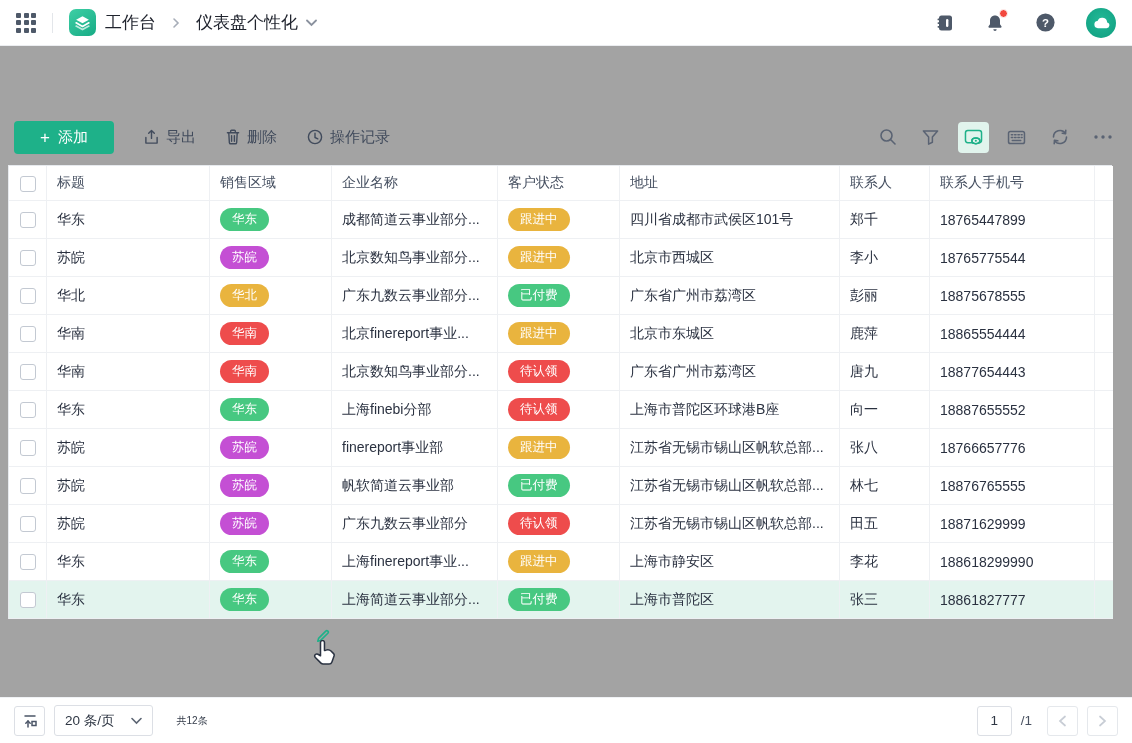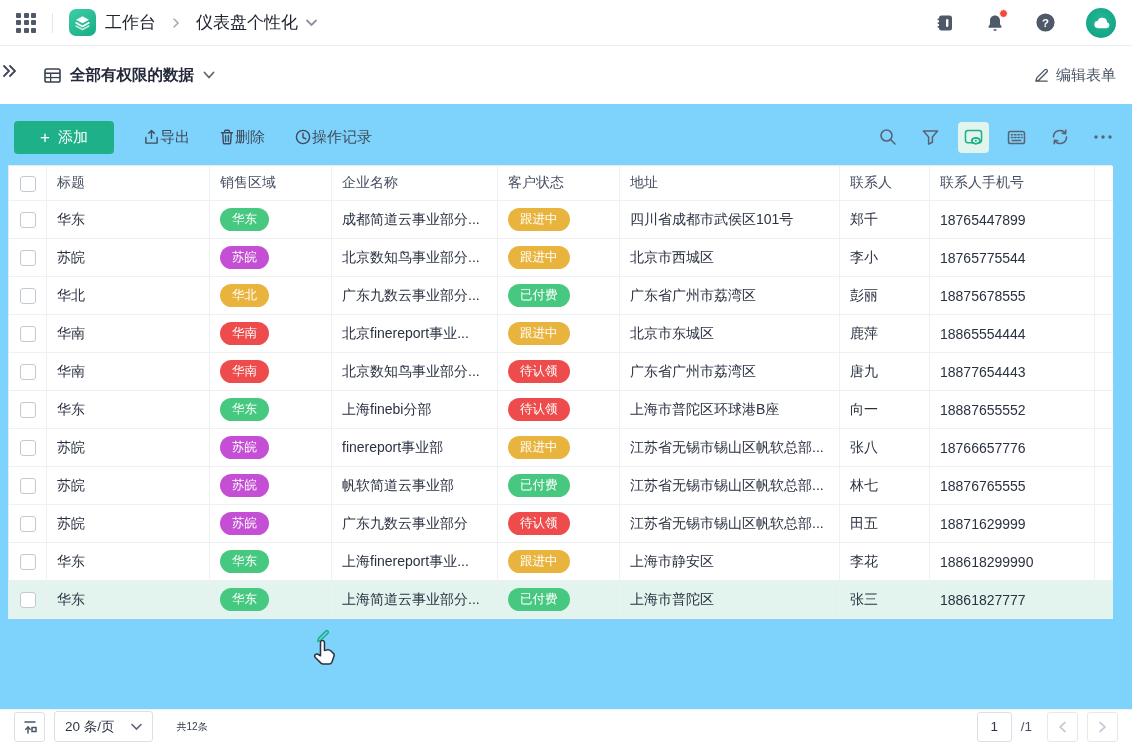--- a/index.html
+++ b/index.html
@@ -1,17 +1,17 @@
 <!DOCTYPE html>
 <html><head>
 <meta charset="utf-8">
 <style>
   * { margin:0; padding:0; box-sizing:border-box; }
   html,body { width:1132px; height:743px; background:#fff; font-family:"Liberation Sans","DejaVu Sans",sans-serif; }
-  #app { position:relative; width:1132px; height:743px; overflow:hidden; background:#7dd3fc; --accent:#1eb189; }
+  #app { position:relative; width:1132px; height:743px; overflow:hidden; background:#a3a3a3; --accent:#1eb189; }
 
   
   .topnav { position:absolute; top:0; left:0; right:0; height:46px; display:flex; align-items:center; padding:0 16px; border-bottom:1px solid #ebedf0; background:#fff; }
   .grid-icon { display:grid; grid-template-columns:repeat(3,5px); grid-gap:2.5px; cursor:pointer; }
   .grid-icon i { width:5px; height:5px; background:#4e5969; border-radius:1px; }
   .tn-divider { width:1px; height:20px; background:#e3e6ea; margin:0 16px; }
   .app-chip { display:flex; align-items:center; gap:9px; cursor:pointer; }
   .app-logo { width:27px; height:27px; border-radius:7px; background:linear-gradient(145deg,#3ecfa5,#17ab85); display:flex; align-items:center; justify-content:center; }
   .app-name { font-size:17px; color:#20242e; font-weight:500; }
   .crumb-sep { margin:0 14px; color:#a7adb8; display:flex; }
@@ -26,39 +26,39 @@
   .subheader { position:absolute; top:46px; left:0; right:0; height:58px; display:flex; align-items:center; background:#fff; }
   .collapse-btn { position:absolute; left:2px; top:18px; color:#3c4453; cursor:pointer; display:flex; }
   .view-chip { display:flex; align-items:center; gap:9px; margin-left:44px; cursor:pointer; }
   .view-title { font-size:15.5px; font-weight:700; color:#23293a; }
   .edit-form { position:absolute; right:16px; display:flex; align-items:center; gap:7px; color:#4b5567; font-size:15px; cursor:pointer; }
 
   
   .toolbar { position:absolute; top:116px; left:14px; right:14px; height:42px; display:flex; align-items:center; }
   .add-btn { width:100px; height:33px; background:var(--accent); color:#fff; border:none; border-radius:4px; font-size:15px; display:flex; align-items:center; justify-content:center; gap:8px; cursor:pointer; font-family:inherit; }
   .add-plus { font-size:17px; line-height:1; }
-  .tb-item { display:flex; align-items:center; gap:1px; color:#414b5c; font-size:15px; margin-left:30px; cursor:pointer; background:none; border:none; font-family:inherit; }
+  .tb-item { display:flex; align-items:center; gap:7px; color:#414b5c; font-size:15px; margin-left:30px; cursor:pointer; background:none; border:none; font-family:inherit; }
   .tb-right { margin-left:auto; display:flex; align-items:center; gap:12px; }
   .tb-ic { width:31px; height:31px; border-radius:4px; display:flex; align-items:center; justify-content:center; color:#5a6373; cursor:pointer; }
   .tb-ic.active { background:#e1f4ed; color:var(--accent); }
 
   
   .table-wrap { position:absolute; left:8px; top:165px; width:1104px; border:1px solid #e7eaee; border-bottom:none; }
   table { border-collapse:separate; border-spacing:0; table-layout:fixed; width:1102px; }
   th,td { border-right:1px solid #eef0f3; border-bottom:1px solid #eef0f3; padding:0 10px; overflow:hidden; white-space:nowrap; text-align:left; }
   th:last-child, td:last-child { border-right:none; }
   th { height:35px; font-weight:400; font-size:14px; color:#454f60; background:#fff; }
   td { height:38px; font-size:14px; color:#2a3140; background:#fff; }
   tr.hl td { background:#e3f4ee; }
   .cb { display:inline-block; width:16px; height:16px; border:1.5px solid #c3c9d2; border-radius:3px; background:#fff; vertical-align:middle; cursor:pointer; }
   .cell-cb { text-align:center; padding:0 4px; }
   .badge { display:inline-block; padding:3.5px 12px; border-radius:20px; color:#fff; font-size:12.5px; line-height:1.35; }
 
   
-  .footer { position:absolute; left:0; right:0; bottom:0; height:34px; display:flex; align-items:center; padding:0 14px; border-top:1px solid #f0f2f5; background:#fff; }
+  .footer { position:absolute; left:0; right:0; bottom:0; height:46px; display:flex; align-items:center; padding:0 14px; border-top:1px solid #f0f2f5; background:#fff; }
   .ft-btn { width:31px; height:30px; border:1px solid #dcdfe5; border-radius:3px; background:#fff; display:flex; align-items:center; justify-content:center; color:#4b5567; cursor:pointer; margin-right:9px; }
   .ft-select { height:31px; min-width:96px; border:1px solid #dcdfe5; border-radius:3px; background:#fff; display:flex; align-items:center; padding:0 10px; gap:16px; font-size:13.5px; color:#2f3744; cursor:pointer; }
   .ft-total { margin-left:24px; font-size:10px; color:#333b49; }
   .ft-right { margin-left:auto; display:flex; align-items:center; gap:9px; }
   .pg-box { width:35px; height:30px; border:1px solid #dcdfe5; border-radius:3px; display:flex; align-items:center; justify-content:center; font-size:13.5px; color:#2f3744; }
   .pg-suffix { font-size:13.5px; color:#4a5261; margin:0 6px 0 0; }
   .pg-nav { width:31px; height:30px; border:1px solid #e5e8ec; border-radius:3px; background:#fff; display:flex; align-items:center; justify-content:center; color:#c8cdd5; }
 
   
   .edit-pencil { position:absolute; left:315px; top:629px; color:var(--accent); z-index:5; }
@@ -127,46 +127,20 @@
           </svg>
       </span>
       <span class="avatar">
         <svg width="17" height="13" viewBox="0 0 24 16" fill="#fff">
             <path d="M7 16a5 5 0 0 1-.6-9.97A7 7 0 0 1 20 8.1 4 4 0 0 1 19 16z"></path>
           </svg>
       </span>
     </div>
   </header>
 
-  <div class="subheader">
-    <span class="collapse-btn">
-      <svg width="16" height="14" viewBox="0 0 16 14" fill="none" stroke="#3c4453" stroke-width="1.8" stroke-linecap="round">
-          <path d="M2 2 L7 7 L2 12"></path>
-          <path d="M8 2 L13 7 L8 12"></path>
-        </svg>
-    </span>
-    <div class="view-chip">
-      <svg width="17" height="15" viewBox="0 0 18 16">
-          <rect x="1" y="1" width="16" height="14" rx="2" fill="none" stroke="#39424f" stroke-width="1.7"></rect>
-          <line x1="1" y1="5.6" x2="17" y2="5.6" stroke="#39424f" stroke-width="1.7"></line>
-          <line x1="1" y1="10.2" x2="17" y2="10.2" stroke="#39424f" stroke-width="1.4"></line>
-          <line x1="7" y1="5.6" x2="7" y2="15" stroke="#39424f" stroke-width="1.4"></line>
-        </svg>
-      <span class="view-title">全部有权限的数据</span>
-      <svg width="12" height="9" viewBox="0 0 12 9">
-          <path d="M1.5 1.5 L6 6.5 L10.5 1.5" fill="none" stroke="#5c6573" stroke-width="1.8" stroke-linecap="round"></path>
-        </svg>
-    </div>
-    <div class="edit-form">
-      <svg width="15" height="15" viewBox="0 0 16 16">
-          <path d="M2 14 L3 10.5 L11.5 2 A1.6 1.6 0 0 1 13.8 4.3 L5.3 12.8 Z M2 14 L14 14" fill="none" stroke="#4b5567" stroke-width="1.4" stroke-linecap="round" stroke-linejoin="round"></path>
-        </svg>
-      <span>编辑表单</span>
-    </div>
-  </div>
 
   <div class="toolbar">
     <button class="add-btn">
       <span class="add-plus">+</span>
       <span>添加</span>
     </button>
     <button class="tb-item">
       <svg width="15" height="16" viewBox="0 0 16 17" fill="none" stroke="#414b5c" stroke-width="1.5" stroke-linecap="round" stroke-linejoin="round">
           <path d="M8 10 L8 1.5 M5 4.5 L8 1.5 L11 4.5"></path>
           <path d="M2 9 L2 15 L14 15 L14 9"></path>

